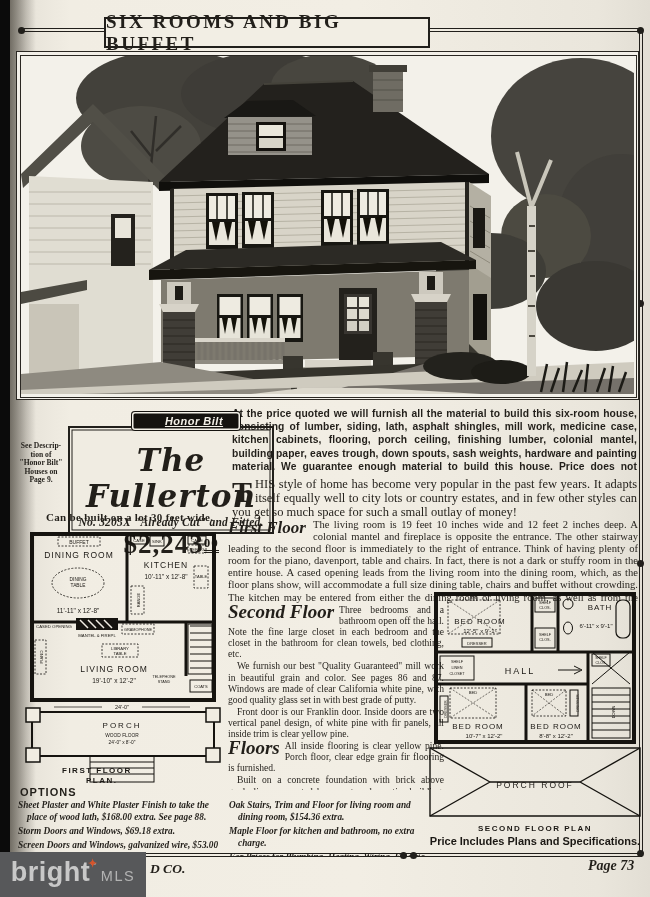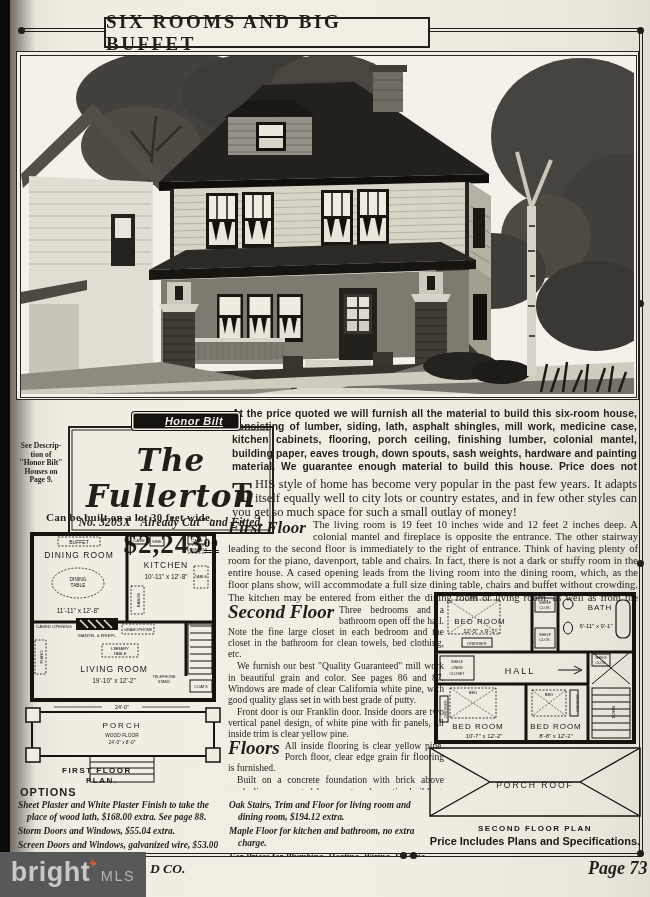--- a/index.html
+++ b/index.html
@@ -68,21 +68,21 @@
   .options-head{position:absolute;left:20px;top:786px;width:410px;text-align:left;
     font-size:11px;font-weight:bold;letter-spacing:1px;font-family:"Liberation Sans",sans-serif;}
   .options{position:absolute;left:18px;top:799px;width:412px;height:58px;display:flex;gap:10px;overflow:hidden;}
   .opt-col{width:201px;font-style:italic;font-weight:bold;font-size:9.3px;line-height:12px;}
   .opt-col p{margin:0 0 2px 0;padding-left:9px;text-indent:-9px;}
   
   .plan1{position:absolute;left:14px;top:528px;width:216px;height:258px;}
   .plan2{position:absolute;left:428px;top:588px;width:214px;height:266px;}
   
   .footer-co{position:absolute;left:150px;top:861px;font-style:italic;font-size:13.5px;font-weight:bold;}
-  .page-num{position:absolute;left:588px;top:858px;font-style:italic;font-weight:bold;font-size:18px;}
+  .page-num{position:absolute;left:588px;top:858px;font-style:italic;font-weight:bold;font-size:14px;}
   .watermark{position:absolute;left:0;top:852px;width:146px;height:45px;background:#57585a;
     display:flex;align-items:baseline;justify-content:center;box-sizing:border-box;}
   .wm-bright{font-family:"Liberation Sans",sans-serif;font-weight:bold;font-size:27px;color:#c8c8c8;
     letter-spacing:.5px;position:relative;line-height:27px;}
   .wm-spark{position:absolute;right:-1px;top:-2px;color:#d6552c;font-size:11px;}
   .wm-tm{font-size:6px;color:#bdbdbd;vertical-align:14px;}
   .wm-mls{font-family:"Liberation Sans",sans-serif;font-size:14.5px;color:#b3b3b3;letter-spacing:1.5px;margin-left:4px;}
   svg text{font-family:"Liberation Sans",sans-serif;fill:#1b1814;}
   .plan-caption{font-family:"Liberation Sans",sans-serif;}
 </style>
@@ -331,25 +331,25 @@
       <span>All inside flooring is clear yellow pine.  Porch floor, clear edge grain fir flooring is furnished.</span>
     </p>
     <p>Built on a concrete foundation with brick above grade line, excavated basement under entire building.  Frame construction, sided with clear cypress bevel siding, roofed with Oriental Asphalt Slate Surfaced Shingles.  All framing lumber is No. 1 quality yellow pine.</p>
 
   </div>
 
   <div class="options-head">OPTIONS</div>
   <div class="options">
     <div class="opt-col">
       <p>Sheet Plaster and White Plaster Finish to take the place of wood lath, $168.00 extra.  See page 88.</p>
-      <p>Storm Doors and Windows, $55.04 extra.</p>
+      <p>Storm Doors and Windows, $69.18 extra.</p>
       <p>Screen Doors and Windows, galvanized wire, $53.00 extra.</p>
     </div>
     <div class="opt-col">
-      <p>Oak Stairs, Trim and Floor for living room and dining room, $194.12 extra.</p>
+      <p>Oak Stairs, Trim and Floor for living room and dining room, $154.36 extra.</p>
       <p>Maple Floor for kitchen and bathroom, no extra charge.</p>
       <p>For Prices for Plumbing, Heating, Wiring, Electric Fixtures and Shades see page 95.</p>
     </div>
   </div>
 
   <div class="plan1">
     <svg viewBox="0 0 216 258" width="216" height="258">
       <g stroke="#15130f" fill="none">
         <rect x="18" y="6" width="182" height="166" stroke-width="4"></rect>
         <line x1="113" y1="6" x2="113" y2="94" stroke-width="3"></line>

